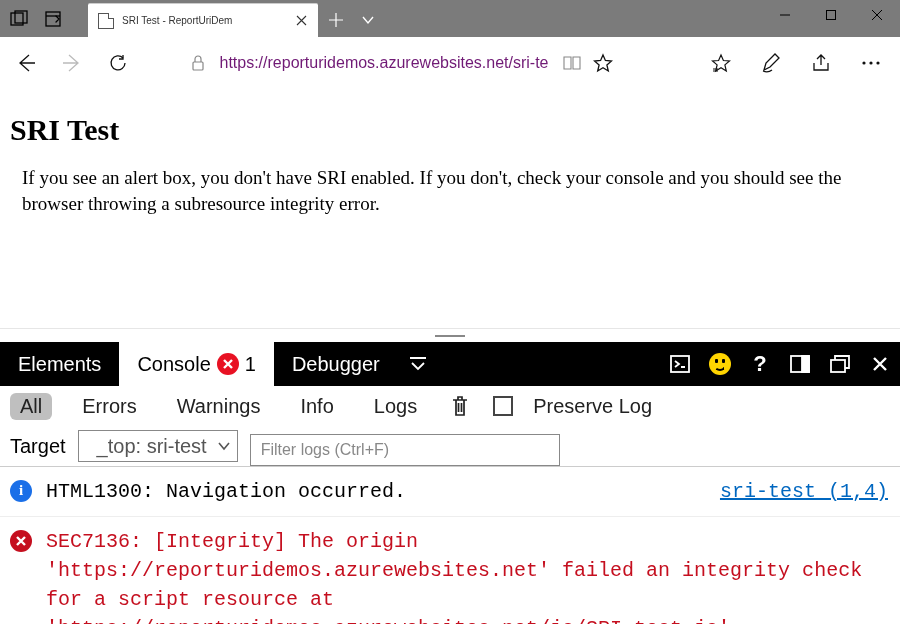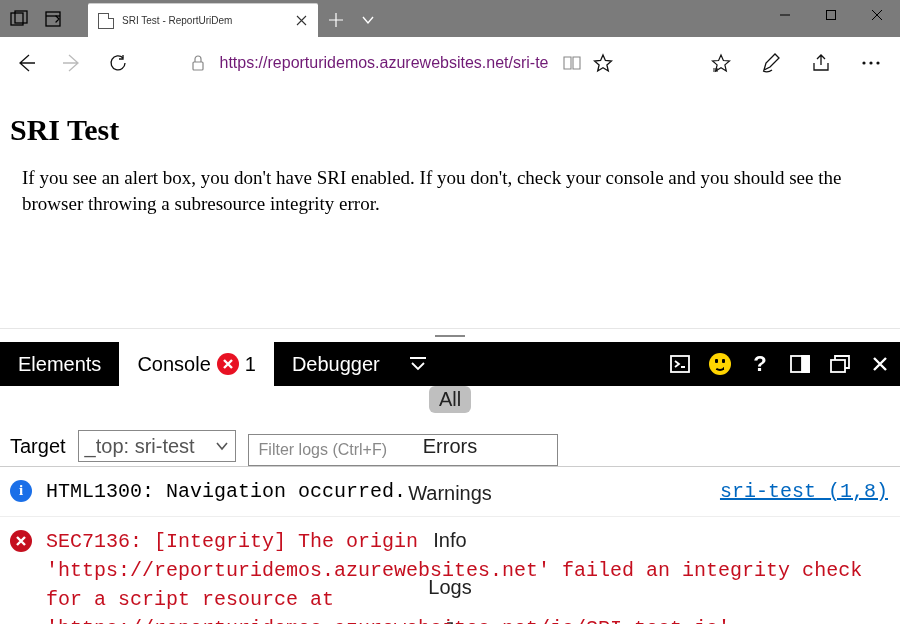--- a/index.html
+++ b/index.html
@@ -65,33 +65,33 @@
   .dt-spacer { flex: 1; }
   .dtico { width: 40px; display: flex; align-items: center; justify-content: center; }
   .smiley { width: 22px; height: 22px; border-radius: 50%; background: #ffd500; position: relative; }
   .smiley::before, .smiley::after { content: ""; position: absolute; width: 3px; height: 4px; background: #000; border-radius: 1px; top: 6px; }
   .smiley::before { left: 6px; } .smiley::after { right: 6px; }
   .smiley .mouth { position: absolute; bottom: 4px; left: 5px; width: 12px; height: 6px; border: 2px solid transparent; border-bottom-color: #000; border-radius: 0 0 12px 12px; }
 
   
   .cfilt {
     height: 40px; display: flex; align-items: center; gap: 20px; padding: 0 10px;
-    font-size: 20px; color: #222; flex-direction: column;
+    font-size: 20px; color: #222;
   }
   .chip { padding: 2px 10px; border-radius: 6px; }
   .chip.on { background: #bfbfbf; }
   .trash { width: 26px; display: flex; justify-content: center; }
   .cbox { width: 20px; height: 20px; border: 2px solid #444; }
 
   
   .ctgt {
     height: 40px; display: flex; align-items: center; gap: 12px; padding: 0 10px;
     font-size: 20px;
   }
-  .dropdown { border: 1px solid #888; height: 32px; display: flex; align-items: center; padding: 0 6px 0 6px; gap: 10px; min-width: 158px; color: #555;}
+  .dropdown { border: 1px solid #888; height: 32px; display: flex; align-items: center; padding: 0 6px 0 18px; gap: 10px; min-width: 158px; color: #555;}
   .dropdown .dd-arrow { margin-left: auto; }
   .filterbox { border: 1px solid #888; height: 32px; padding: 0 10px; font-size: 16px; color: #888; min-width: 310px; outline: none; display:flex; align-items:center;margin-top:8px; }
 
   
   .cmsgs { border-top: 1px solid #ccc; }
   .msg { display: flex; padding: 10px 12px 10px 10px; font-family: Consolas, "Courier New", monospace; font-size: 20px; line-height: 1.45; gap: 14px; border-bottom: 1px solid #eee; }
   .msg.info .icon-w { color: #1a6fe8; }
   .msg.error { color: #c50f1f; }
   .msg .icon-w { width: 22px; flex: 0 0 22px; display: flex; padding-top: 3px; }
   .msg .body { flex: 1; word-break: break-word; }
@@ -320,21 +320,21 @@
     <span>Filter logs (Ctrl+F)</span>
   </div>
 </div>
 
 <div class="cmsgs">
   <div class="msg info">
     <div class="icon-w">
         <span class="icircle">i</span>
       </div>
     <div class="body">HTML1300: Navigation occurred.</div>
-    <a class="src">sri-test (1,8)</a>
+    <a class="src">sri-test (1,4)</a>
   </div>
   <div class="msg error">
     <div class="icon-w">
       <span class="ecircle">
           <svg width="12" height="12" viewBox="0 0 12 12" stroke="#fff" stroke-width="2.4">
             <path d="M2 2 L10 10 M10 2 L2 10"></path>
           </svg>
         </span>
     </div>
     <div class="body">SEC7136: [Integrity] The origin 'https://reporturidemos.azurewebsites.net' failed an integrity check for a script resource at 'https://reporturidemos.azurewebsites.net/js/SRI-test.js'.</div>

